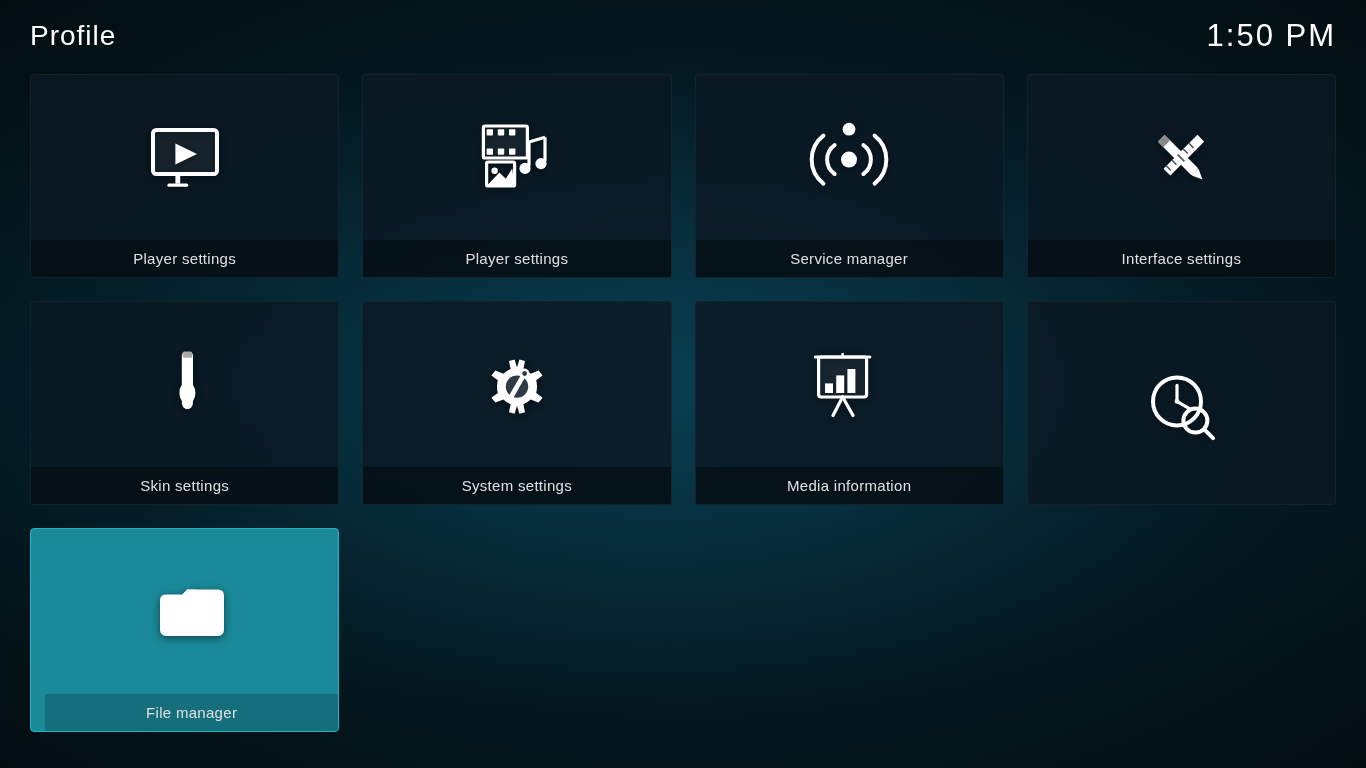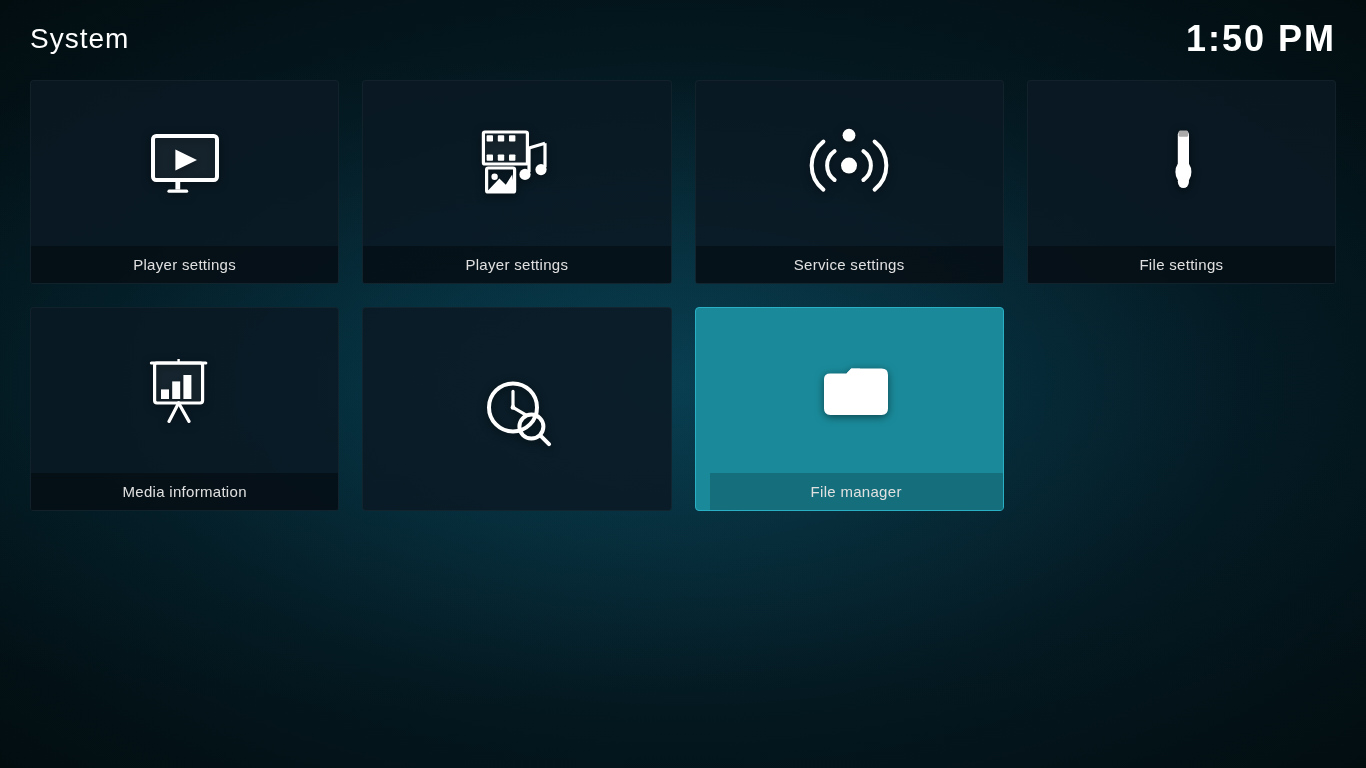--- a/index.html
+++ b/index.html
@@ -35,22 +35,22 @@
     }
 
     .header-title {
       font-size: 28px;
       font-weight: 300;
       letter-spacing: 1px;
       color: #ffffff;
     }
 
     .header-time {
-      font-size: 36px;
-      font-weight: 700;
+      font-size: 31px;
+      font-weight: 400;
       color: #ffffff;
       letter-spacing: 2px;
     }
 
     .grid-container {
       display: grid;
       grid-template-columns: repeat(4, 1fr);
       grid-template-rows: repeat(3, 1fr);
       gap: 23px;
       padding: 10px 30px 20px 30px;
@@ -103,21 +103,21 @@
       width: 80px;
       height: 80px;
       fill: #ffffff;
       filter: drop-shadow(0 2px 4px rgba(0,0,0,0.5));
     }
   </style>
 </head>
 <body>
 
 <div class="header">
-  <span class="header-title">System</span>
+  <span class="header-title">Profile</span>
   <span class="header-time">1:50 PM</span>
 </div>
 
 <div class="grid-container">
 
   <div class="grid-item">
     <div class="icon-area">
       <svg class="icon" viewBox="0 0 100 100">
 
         <rect x="10" y="15" width="80" height="55" rx="4" ry="4" fill="none" stroke="white" stroke-width="5"></rect>
@@ -169,39 +169,84 @@
 
         <path d="M 32 70 A 22 22 0 0 1 32 34" fill="none" stroke="white" stroke-width="5" stroke-linecap="round"></path>
         <path d="M 68 70 A 22 22 0 0 0 68 34" fill="none" stroke="white" stroke-width="5" stroke-linecap="round"></path>
 
         <path d="M 18 82 A 38 38 0 0 1 18 22" fill="none" stroke="white" stroke-width="5" stroke-linecap="round"></path>
         <path d="M 82 82 A 38 38 0 0 0 82 22" fill="none" stroke="white" stroke-width="5" stroke-linecap="round"></path>
 
         <circle cx="50" cy="14" r="8" fill="white"></circle>
       </svg>
     </div>
-    <div class="label-area">Service settings</div>
-  </div>
-
+    <div class="label-area">Service manager</div>
+  </div>
+
+  <div class="grid-item">
+    <div class="icon-area">
+      <svg class="icon" viewBox="0 0 100 100">
+
+        <g transform="rotate(-45, 50, 50)">
+          <rect x="44" y="15" width="12" height="60" rx="2" fill="white"></rect>
+          <polygon points="44,75 56,75 50,88" fill="white"></polygon>
+          <rect x="44" y="15" width="12" height="10" rx="2" fill="#888"></rect>
+        </g>
+
+        <g transform="rotate(45, 50, 50)">
+          <rect x="44" y="15" width="12" height="60" rx="1" fill="white"></rect>
+          <line x1="44" y1="30" x2="52" y2="30" stroke="#555" stroke-width="2"></line>
+          <line x1="44" y1="40" x2="52" y2="40" stroke="#555" stroke-width="2"></line>
+          <line x1="44" y1="50" x2="56" y2="50" stroke="#555" stroke-width="2"></line>
+          <line x1="44" y1="60" x2="52" y2="60" stroke="#555" stroke-width="2"></line>
+          <line x1="44" y1="70" x2="52" y2="70" stroke="#555" stroke-width="2"></line>
+        </g>
+      </svg>
+    </div>
+    <div class="label-area">Interface settings</div>
+  </div>
 
   <div class="grid-item">
     <div class="icon-area">
       <svg class="icon" viewBox="0 0 100 100">
 
         <rect x="46" y="10" width="14" height="45" rx="3" fill="white"></rect>
         <ellipse cx="53" cy="60" rx="10" ry="14" fill="white"></ellipse>
         <ellipse cx="53" cy="72" rx="7" ry="8" fill="white"></ellipse>
 
         <rect x="47" y="8" width="12" height="8" rx="2" fill="#aaa"></rect>
       </svg>
     </div>
-    <div class="label-area">File settings</div>
-  </div>
-
-
+    <div class="label-area">Skin settings</div>
+  </div>
+
+
+  <div class="grid-item">
+    <div class="icon-area">
+      <svg class="icon" viewBox="0 0 100 100">
+
+        <path d="M50 28 
+          L53 18 L60 20 L58 30 
+          Q63 32 67 36 L77 32 L82 38 L74 44 
+          Q75 48 75 52 Q75 56 74 60 L82 66 L77 72 L67 68 
+          Q63 72 58 74 L60 84 L53 86 L50 76 L47 86 L40 84 L42 74 
+          Q37 72 33 68 L23 72 L18 66 L26 60 
+          Q25 56 25 52 Q25 48 26 44 L18 38 L23 32 L33 36 
+          Q37 32 42 30 L40 20 L47 18 Z" fill="white"></path>
+        <circle cx="50" cy="52" r="14" fill="rgba(10,25,35,0.85)"></circle>
+
+        <g transform="rotate(30, 50, 52)">
+          <rect x="47" y="35" width="6" height="35" rx="3" fill="white"></rect>
+          <circle cx="50" cy="33" r="6" fill="white"></circle>
+          <circle cx="50" cy="33" r="3" fill="rgba(10,25,35,0.85)"></circle>
+        </g>
+      </svg>
+    </div>
+    <div class="label-area">System settings</div>
+  </div>
 
   <div class="grid-item">
     <div class="icon-area">
       <svg class="icon" viewBox="0 0 100 100">
 
         <rect x="12" y="15" width="60" height="50" rx="3" fill="none" stroke="white" stroke-width="4"></rect>
         <rect x="12" y="15" width="60" height="50" rx="3" fill="rgba(255,255,255,0.05)"></rect>
 
         <rect x="20" y="48" width="10" height="12" fill="white"></rect>
         <rect x="34" y="38" width="10" height="22" fill="white"></rect>

